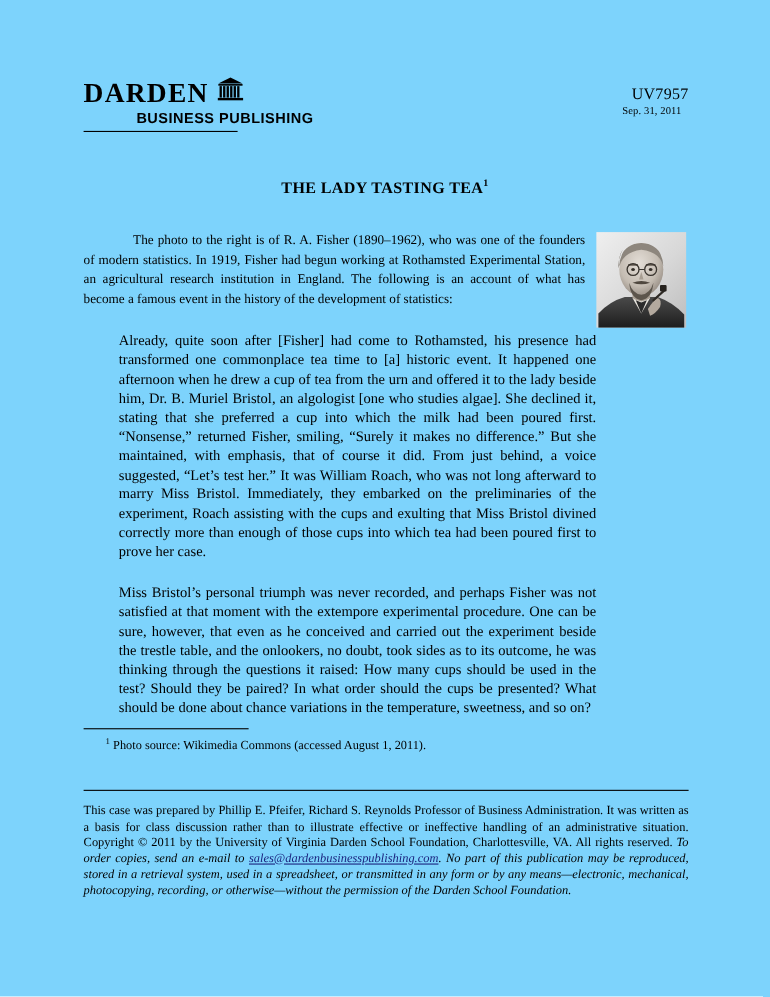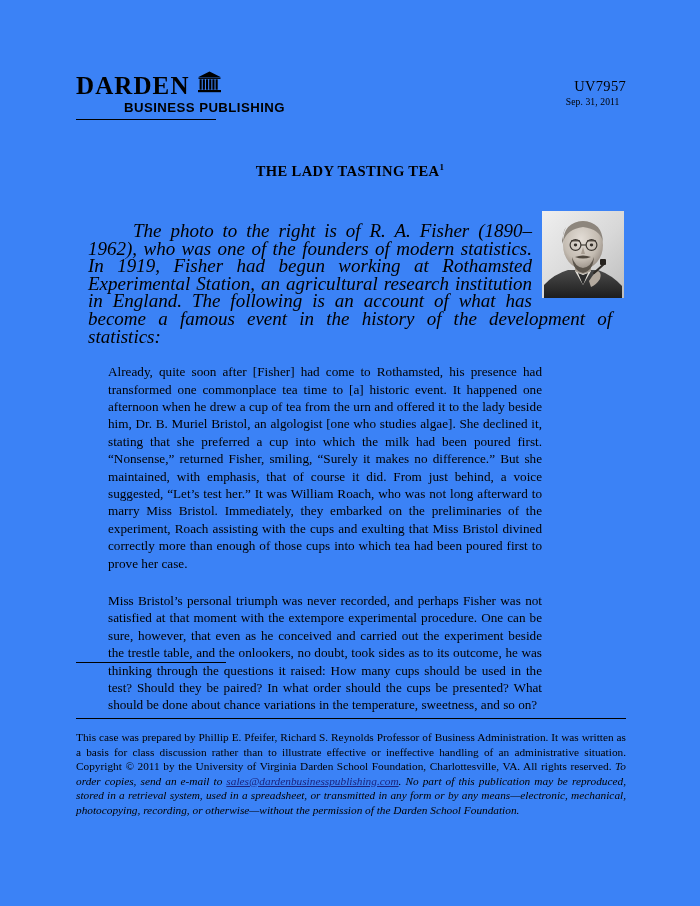--- a/index.html
+++ b/index.html
@@ -14,21 +14,21 @@
     color: #000000;
     position: relative;
     overflow: hidden;
   }
 
   .page {
     position: absolute;
     left: 0; top: 0;
     width: 700px;
     height: 906px;
-    background: #3b82f6;
+    background: #7dd3fc;
   }
 
   
   .header {
     position: absolute;
     left: 0; top: 0;
     width: 700px;
     height: 150px;
   }
 
@@ -134,27 +134,26 @@
   .photo {
     float: right;
     width: 82px;
     height: 87px;
     margin-left: 10px;
     margin-top: 1px;
     margin-bottom: 3px;
   }
 
   p.intro {
-    margin: 12px;
-    font-size: 19px;
+    margin: 0;
+    font-size: 12px;
     line-height: 17.6px;
     text-align: justify;
     text-indent: 45px;
     hyphens: none;
-    font-style: italic;
   }
 
   .quote {
     clear: both;
     margin: 18px 0 0 32px;
     width: 434px;
     font-size: 13.2px;
     line-height: 17.4px;
     text-align: justify;
   }
@@ -305,20 +304,24 @@
 
     <p class="intro">The photo to the right is of R. A. Fisher (1890–1962), who was one of the founders of modern statistics. In 1919, Fisher had begun working at Rothamsted Experimental Station, an agricultural research institution in England. The following is an account of what has become a famous event in the history of the development of statistics:</p>
 
     <div class="quote first">Already, quite soon after [Fisher] had come to Rothamsted, his presence had transformed one commonplace tea time to [a] historic event. It happened one afternoon when he drew a cup of tea from the urn and offered it to the lady beside him, Dr. B. Muriel Bristol, an algologist [one who studies algae]. She declined it, stating that she preferred a cup into which the milk had been poured first. “Nonsense,” returned Fisher, smiling, “Surely it makes no difference.” But she maintained, with emphasis, that of course it did. From just behind, a voice suggested, “Let’s test her.” It was William Roach, who was not long afterward to marry Miss Bristol. Immediately, they embarked on the preliminaries of the experiment, Roach assisting with the cups and exulting that Miss Bristol divined correctly more than enough of those cups into which tea had been poured first to prove her case.</div>
 
     <div class="quote second">Miss Bristol’s personal triumph was never recorded, and perhaps Fisher was not satisfied at that moment with the extempore experimental procedure. One can be sure, however, that even as he conceived and carried out the experiment beside the trestle table, and the onlookers, no doubt, took sides as to its outcome, he was thinking through the questions it raised: How many cups should be used in the test? Should they be paired? In what order should the cups be presented? What should be done about chance variations in the temperature, sweetness, and so on?</div>
   </div>
 
   <div class="footnote-area">
     <div class="footnote-rule"></div>
+    <div class="footnote-text">
+      <sup>1</sup>
+      <span>Photo source: Wikimedia Commons (accessed August 1, 2011).</span>
+    </div>
   </div>
 
   <div class="footer-area">
     <div class="footer-rule"></div>
     <div class="footer-text">
       <span>This case was prepared by Phillip E. Pfeifer, Richard S. Reynolds Professor of Business Administration. It was written as a basis for class discussion rather than to illustrate effective or ineffective handling of an administrative situation. Copyright © 2011 by the University of Virginia Darden School Foundation, Charlottesville, VA. All rights reserved. </span><span class="ital">To order copies, send an e-mail to </span><a class="email-link" href="#">sales@dardenbusinesspublishing.com</a><span class="ital">. No part of this publication may be reproduced, stored in a retrieval system, used in a spreadsheet, or transmitted in any form or by any means—electronic, mechanical, photocopying, recording, or otherwise—without the permission of the Darden School Foundation.</span>
     </div>
   </div>
 
 </div>

